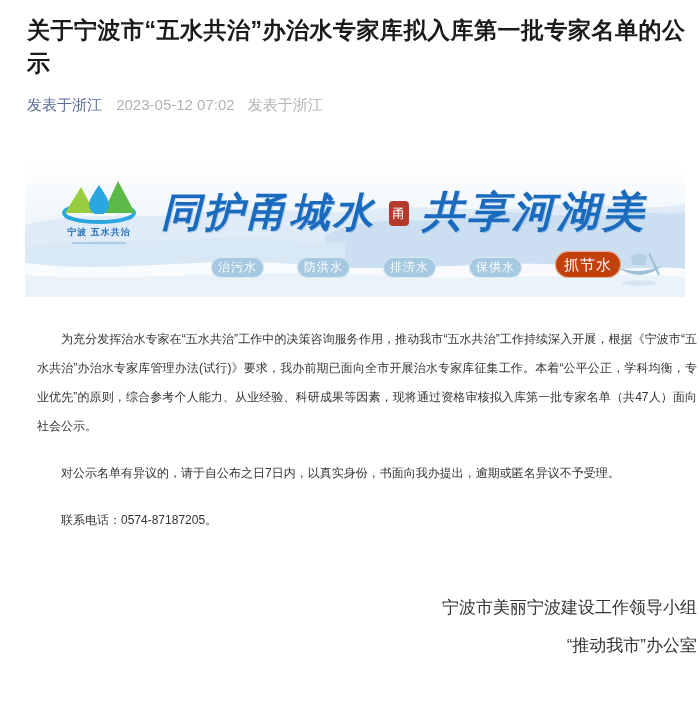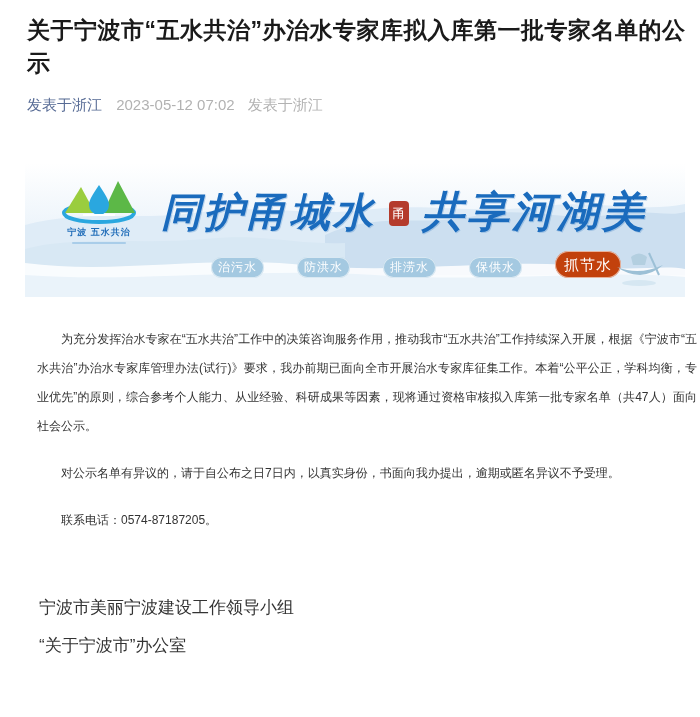--- a/index.html
+++ b/index.html
@@ -58,21 +58,21 @@
 
   .boat{position:absolute;right:16px;bottom:8px;}
 
   
   .content{
     margin:28px 20px 0;width:660px;
     font-size:12px;line-height:29px;color:#333;text-align:justify;
   }
   .content p{margin:0 0 18px;text-indent:2em;}
   .signature{
-    margin:58px 22px 0;width:658px;text-align:left;
+    margin:58px 22px 0;width:658px;text-align:right;
     font-size:17px;line-height:29px;color:#333;
   }
   .signature div{margin-bottom:9px;}
 </style>
 </head>
 <body>
 
 <div class="page">
 
   <h1 class="title">关于宁波市“五水共治”办治水专家库拟入库第一批专家名单的公示</h1>
@@ -134,17 +134,17 @@
   </div>
 
   <div class="content">
     <p>为充分发挥治水专家在“五水共治”工作中的决策咨询服务作用，推动我市“五水共治”工作持续深入开展，根据《宁波市“五水共治”办治水专家库管理办法(试行)》要求，我办前期已面向全市开展治水专家库征集工作。本着“公平公正，学科均衡，专业优先”的原则，综合参考个人能力、从业经验、科研成果等因素，现将通过资格审核拟入库第一批专家名单（共47人）面向社会公示。</p>
     <p>对公示名单有异议的，请于自公布之日7日内，以真实身份，书面向我办提出，逾期或匿名异议不予受理。</p>
     <p>联系电话：0574-87187205。</p>
   </div>
 
   <div class="signature">
     <div>宁波市美丽宁波建设工作领导小组</div>
-    <div>“关于宁波市”办公室</div>
+    <div>“推动我市”办公室</div>
 
   </div>
 
 </div>
 
 </body></html>

